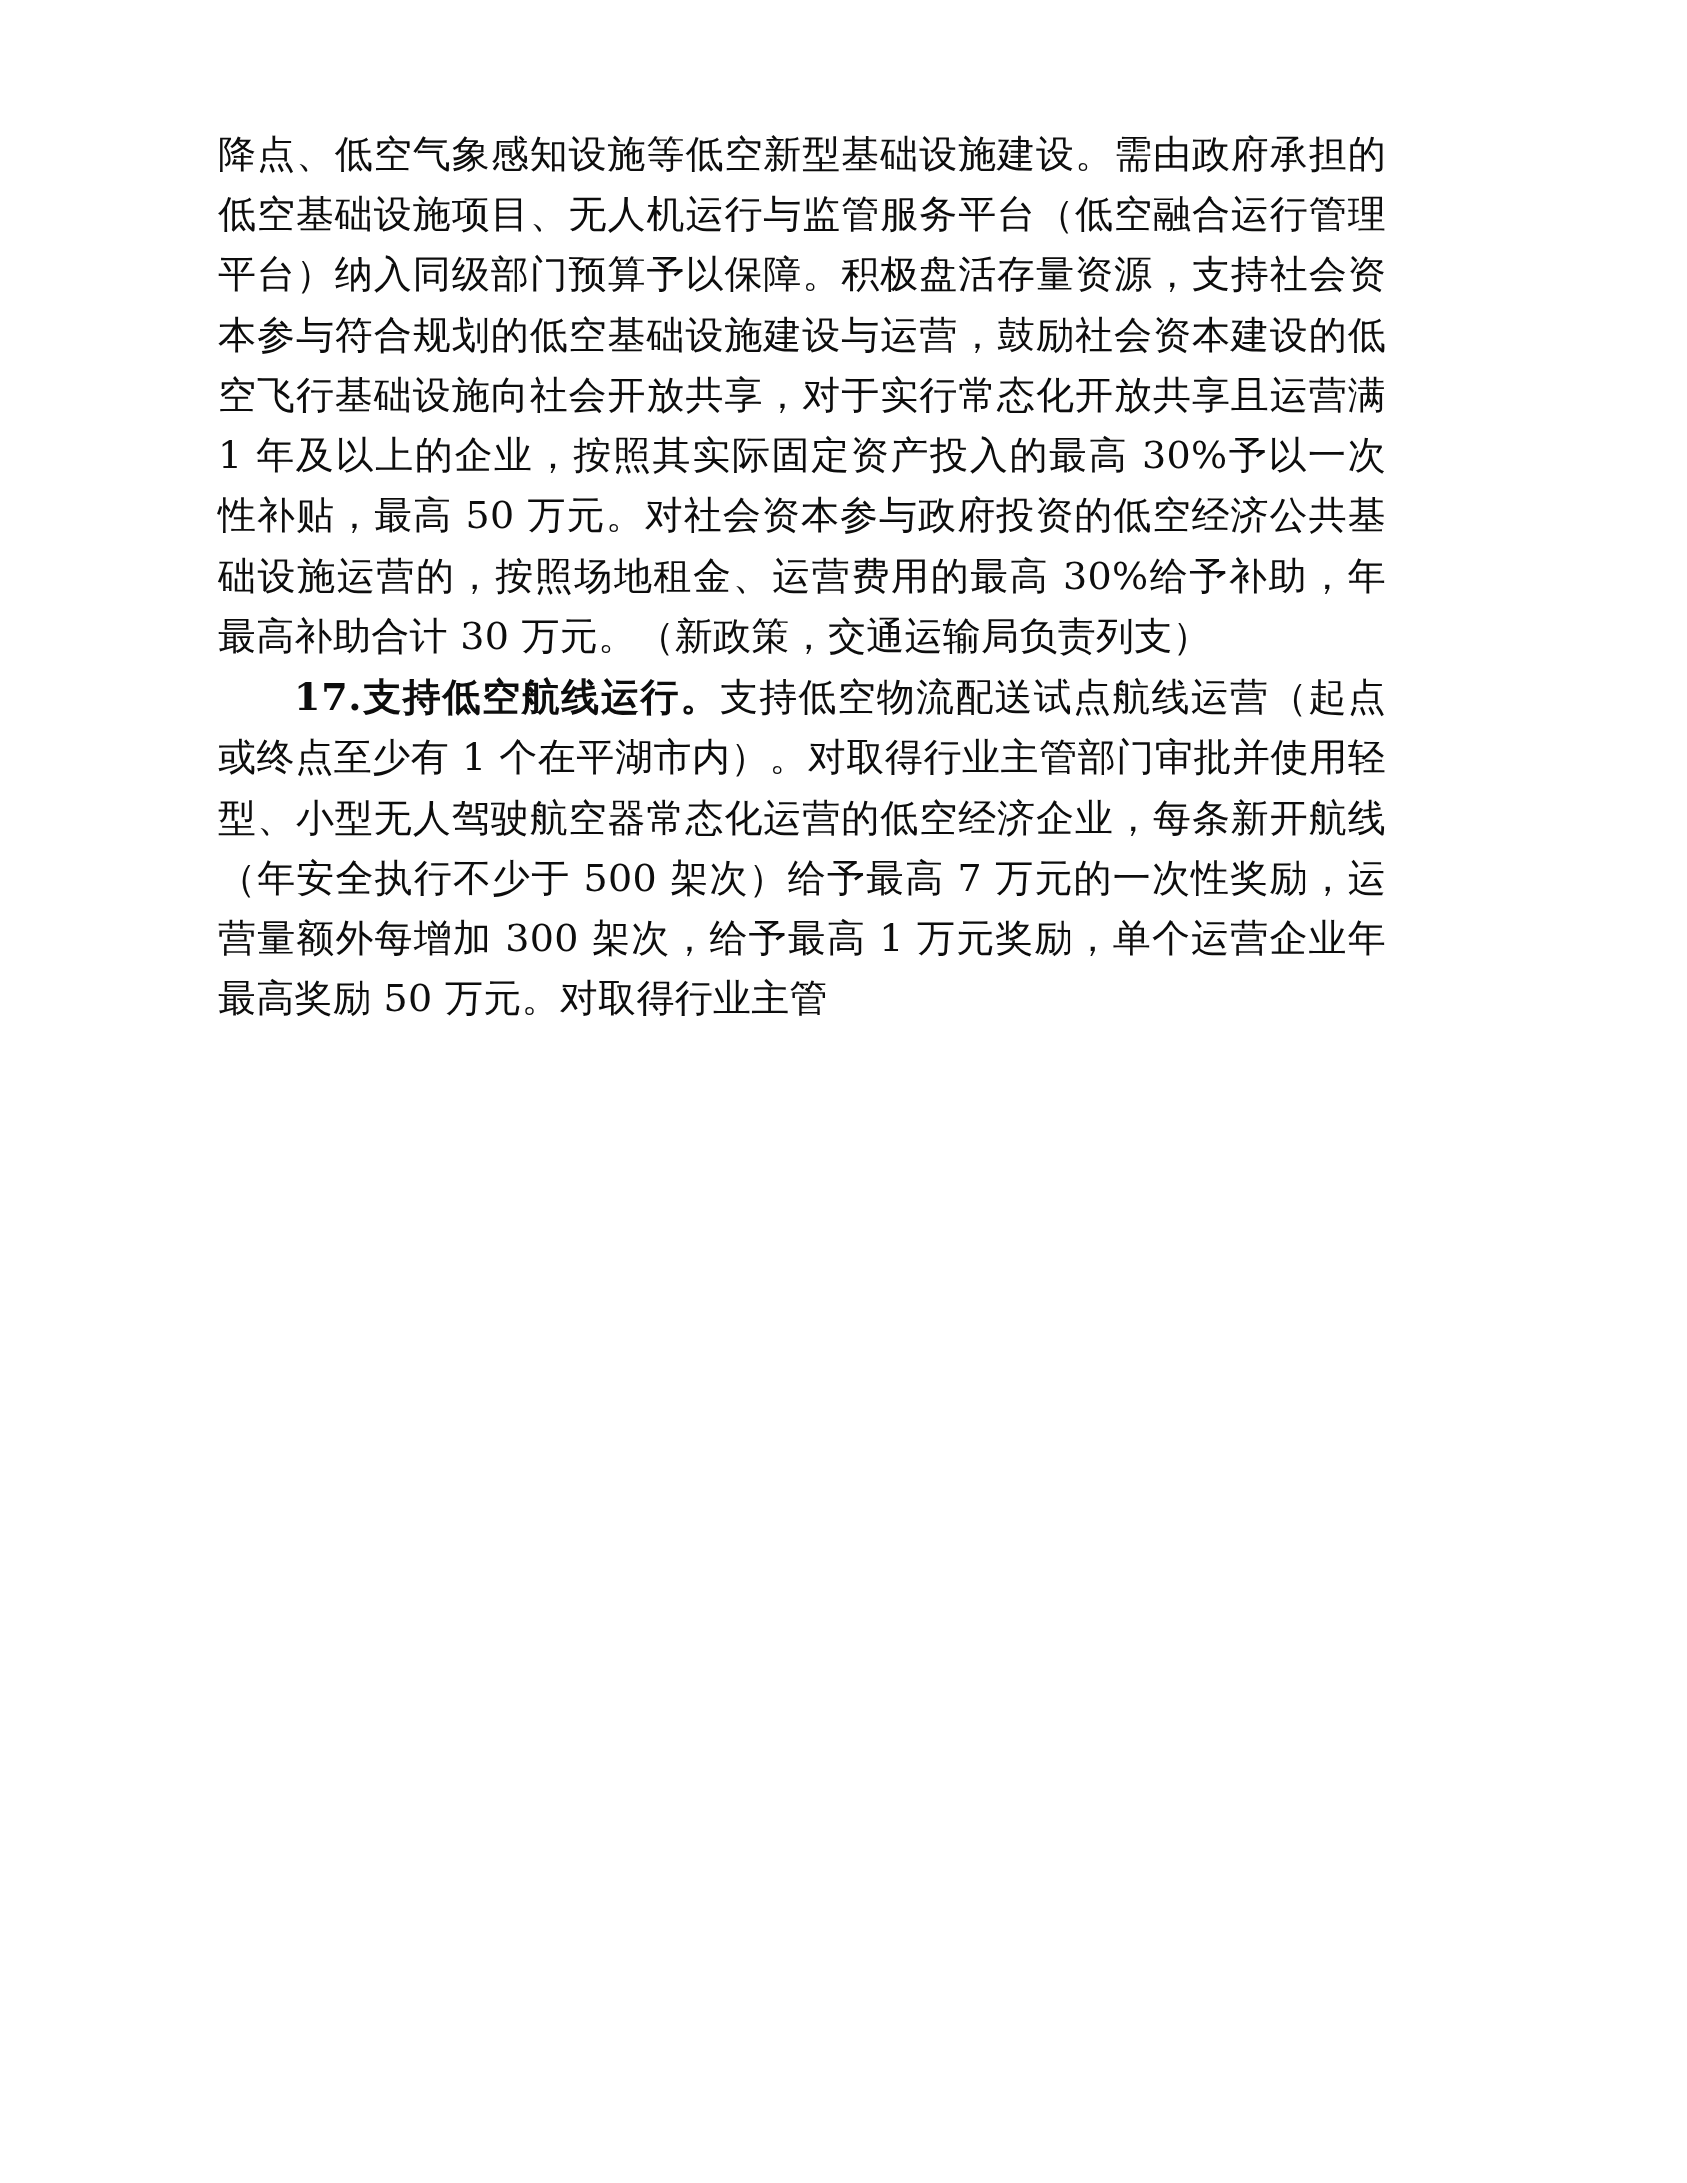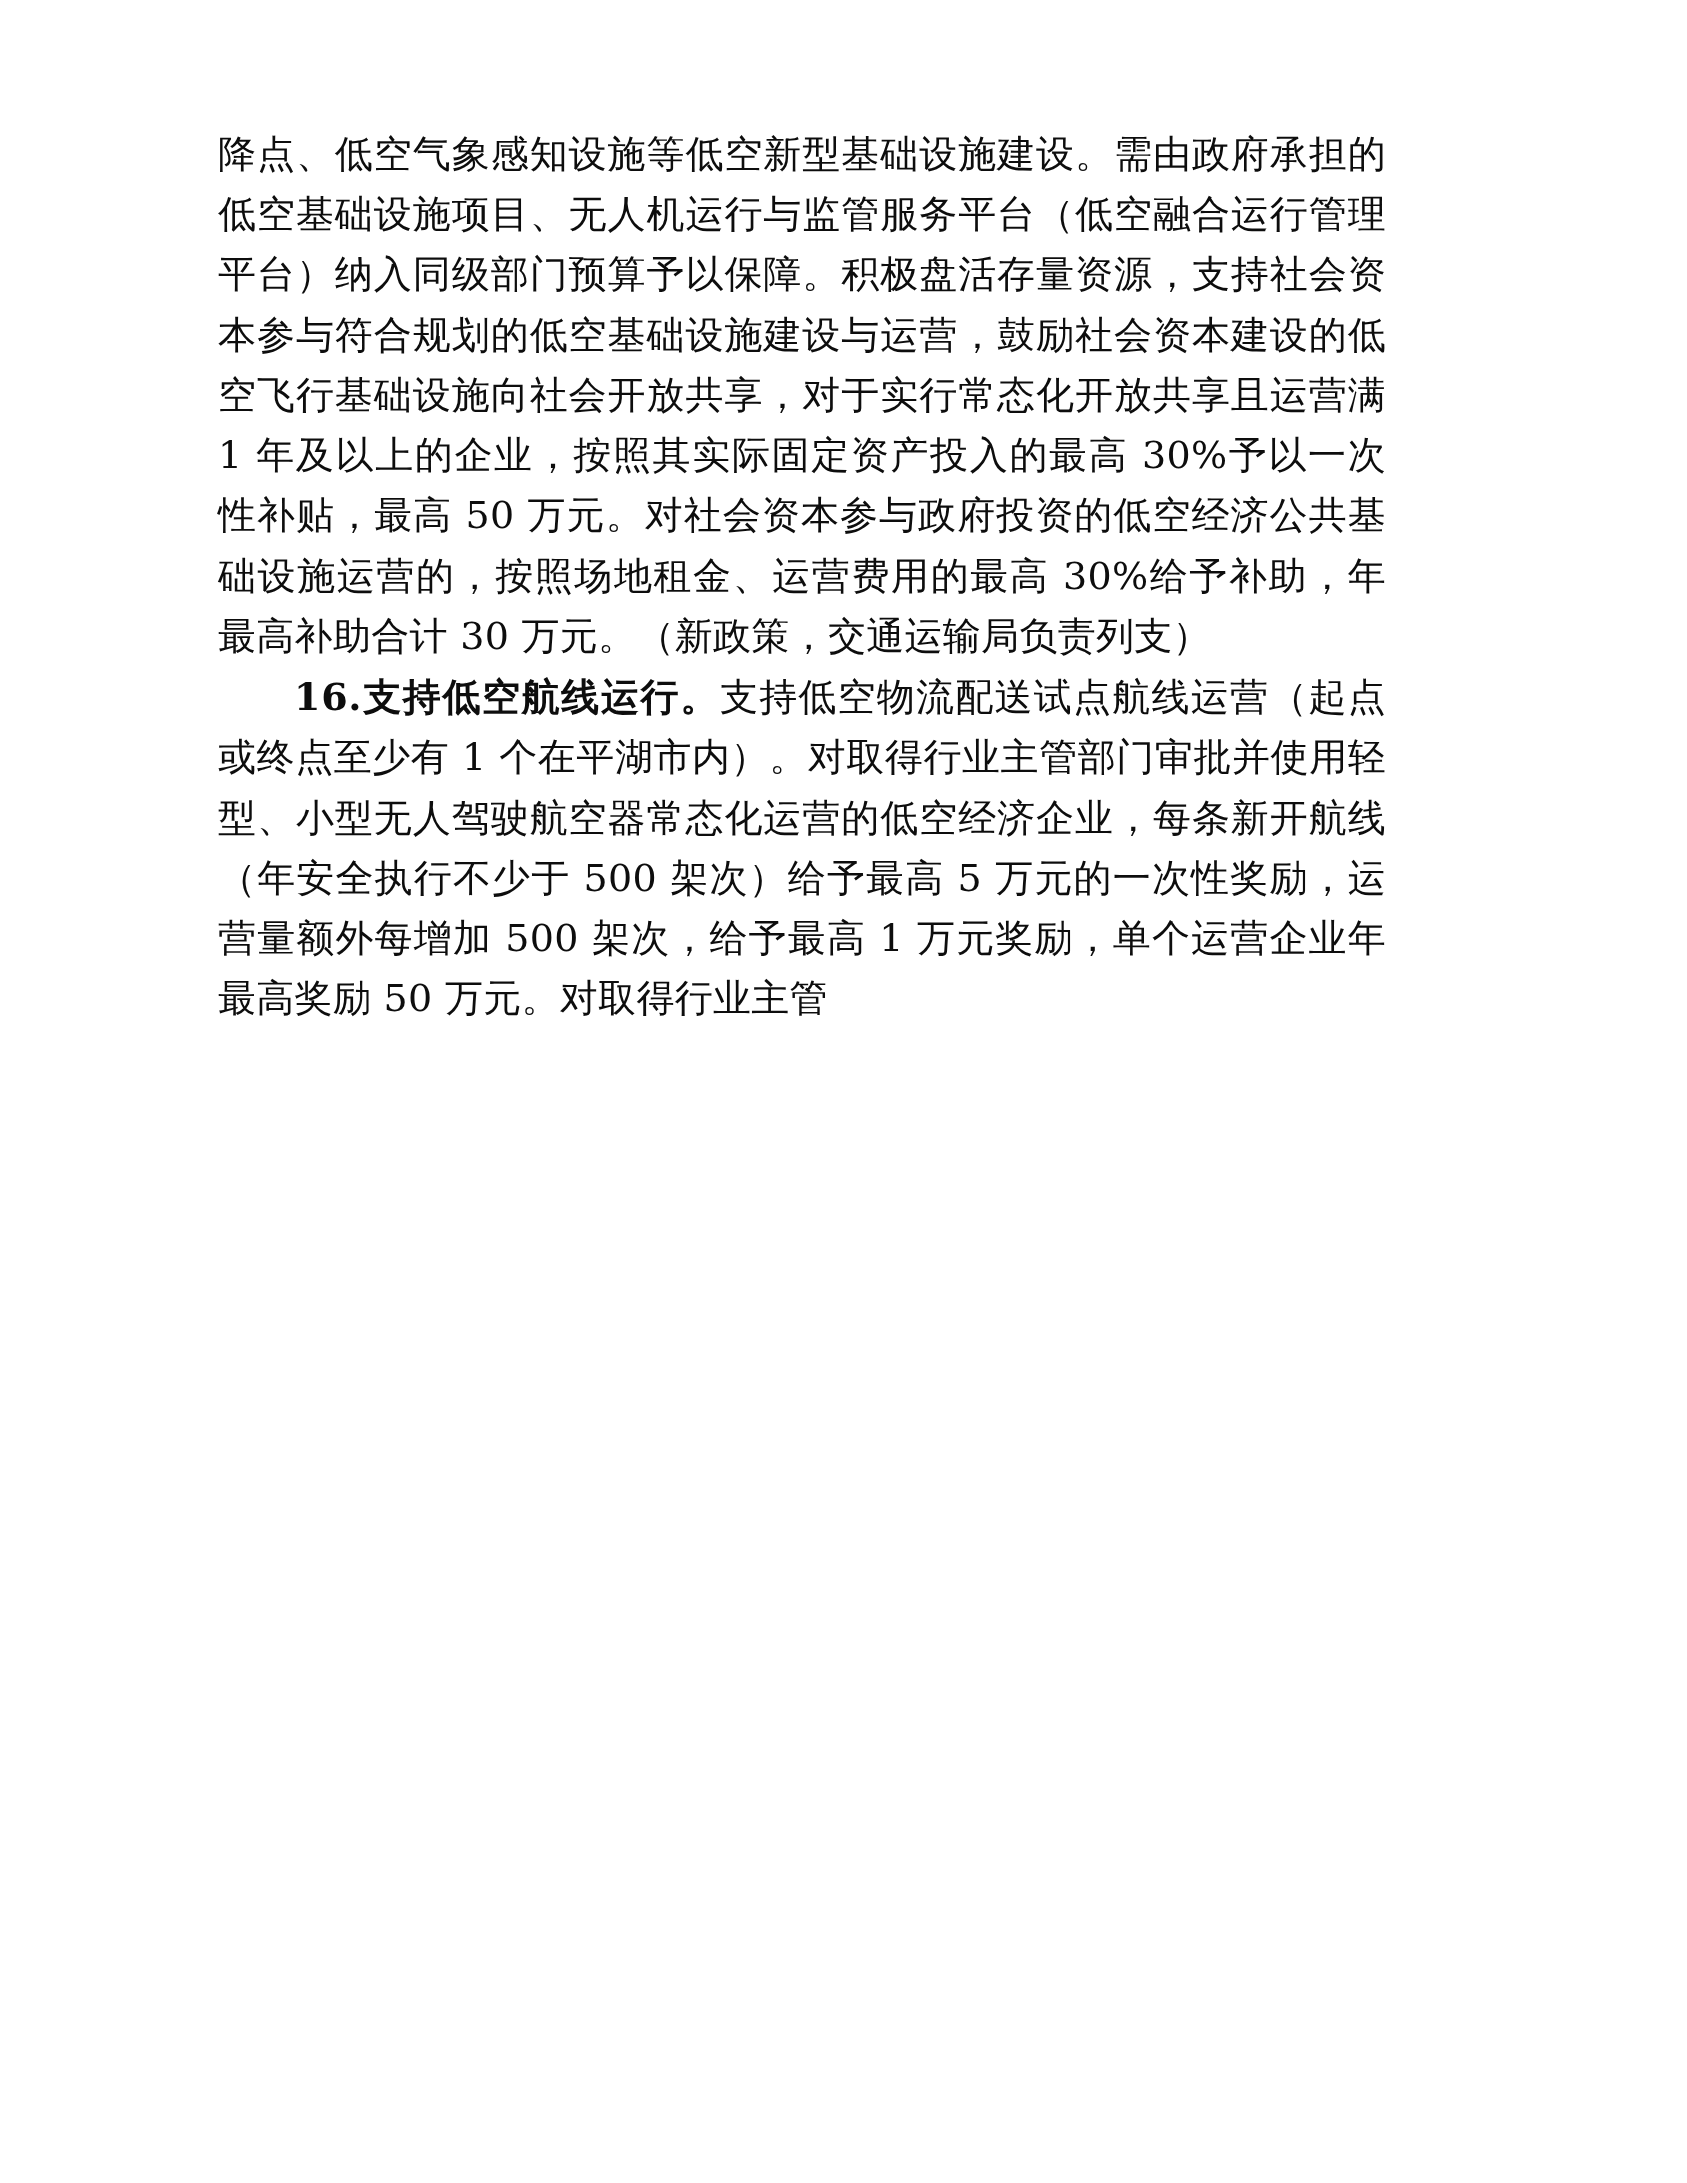--- a/index.html
+++ b/index.html
@@ -48,18 +48,18 @@
 
 <div class="page">
   <div class="doc-body">
 
     <p class="para">
       <span>降点、低空气象感知设施等低空新型基础设施建设。需由政府承担的低空基础设施项目、无人机运行与监管服务平台（低空融合运行管理平台）纳入同级部门预算予以保障。积极盘活存量资源，支持社会资本参与符合规划的低空基础设施建设与运营，鼓励社会资本建设的低空飞行基础设施向社会开放共享，对于实行常态化开放共享且运营满 1 年及以上的企业，按照其实际固定资产投入的最高 30%予以一次性补贴，最高 50 万元。对社会资本参与政府投资的低空经济公共基础设施运营的，按照场地租金、运营费用的最高 30%给予补助，年最高补助合计 30 万元。（新政策，交通运输局负责列支）</span>
     </p>
 
 
     <p class="para indent">
-      <span class="lead">16.支持低空航线运行。</span><span>支持低空物流配送试点航线运营（起点或终点至少有 1 个在平湖市内）。对取得行业主管部门审批并使用轻型、小型无人驾驶航空器常态化运营的低空经济企业，每条新开航线（年安全执行不少于 500 架次）给予最高 5 万元的一次性奖励，运营量额外每增加 500 架次，给予最高 1 万元奖励，单个运营企业年最高奖励 50 万元。对取得行业主管</span>
+      <span class="lead">17.支持低空航线运行。</span><span>支持低空物流配送试点航线运营（起点或终点至少有 1 个在平湖市内）。对取得行业主管部门审批并使用轻型、小型无人驾驶航空器常态化运营的低空经济企业，每条新开航线（年安全执行不少于 500 架次）给予最高 7 万元的一次性奖励，运营量额外每增加 300 架次，给予最高 1 万元奖励，单个运营企业年最高奖励 50 万元。对取得行业主管</span>
     </p>
 
   </div>
 </div>
 
 
 </body></html>

